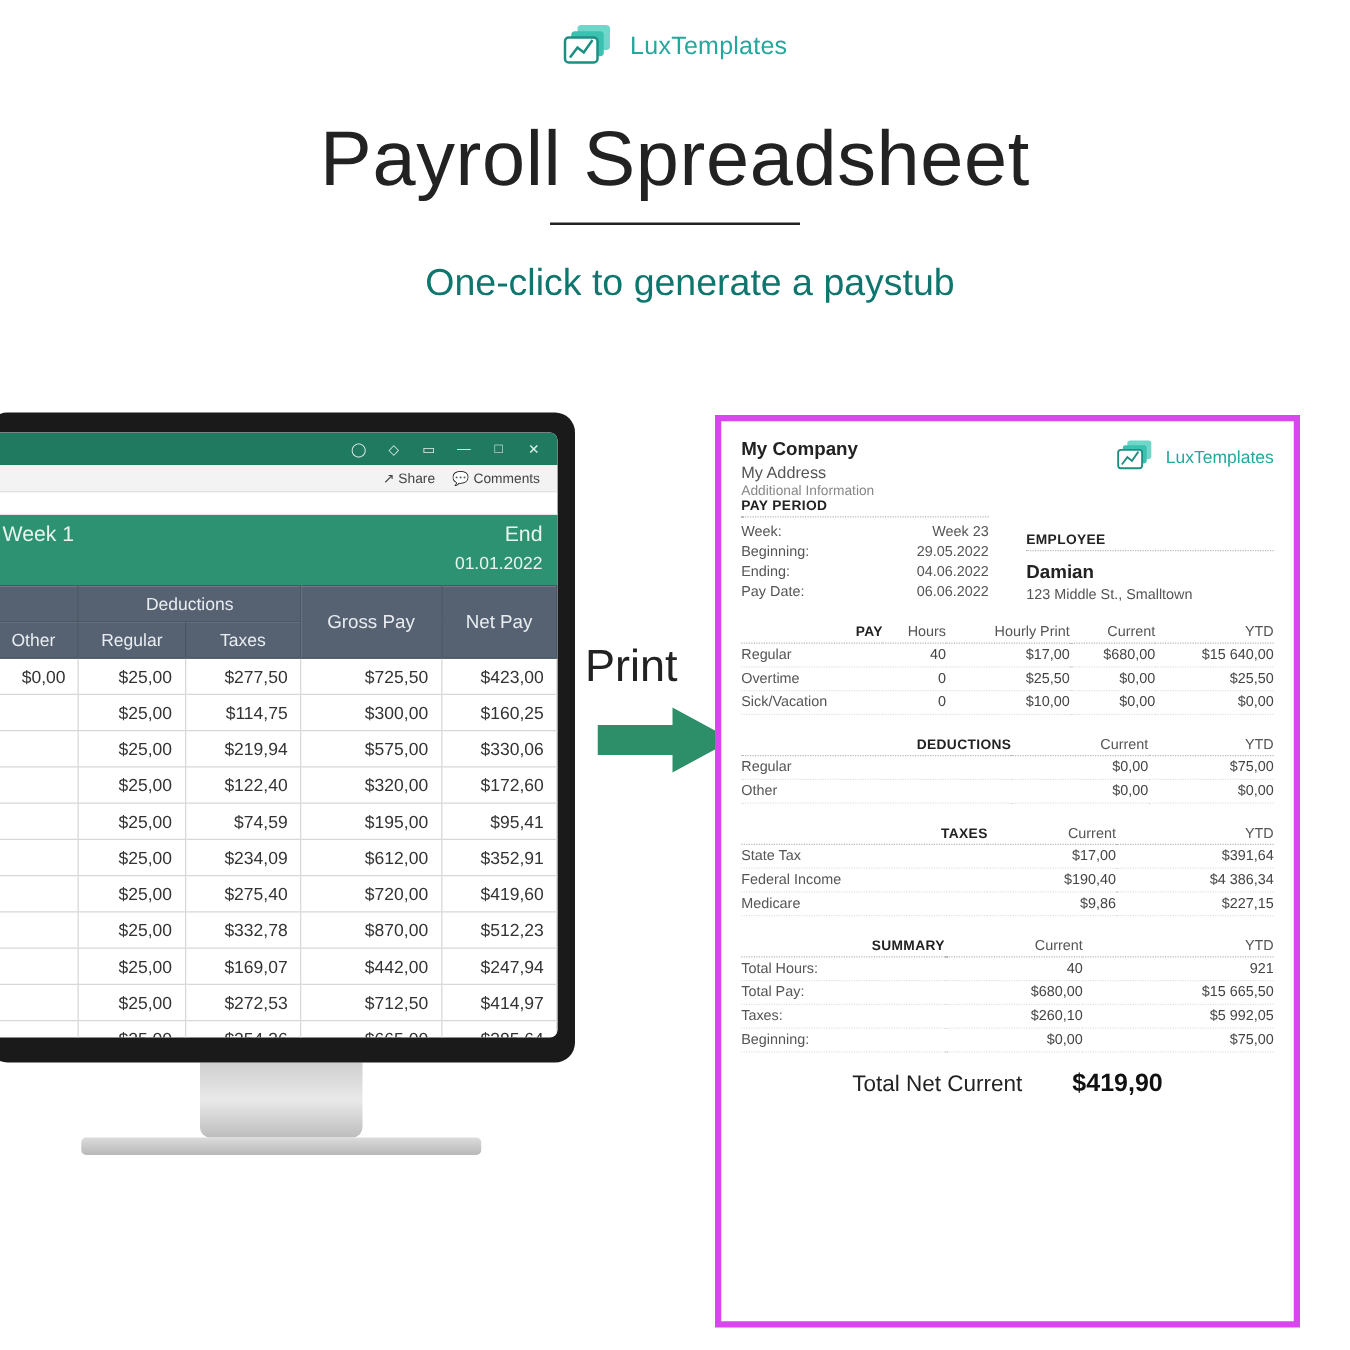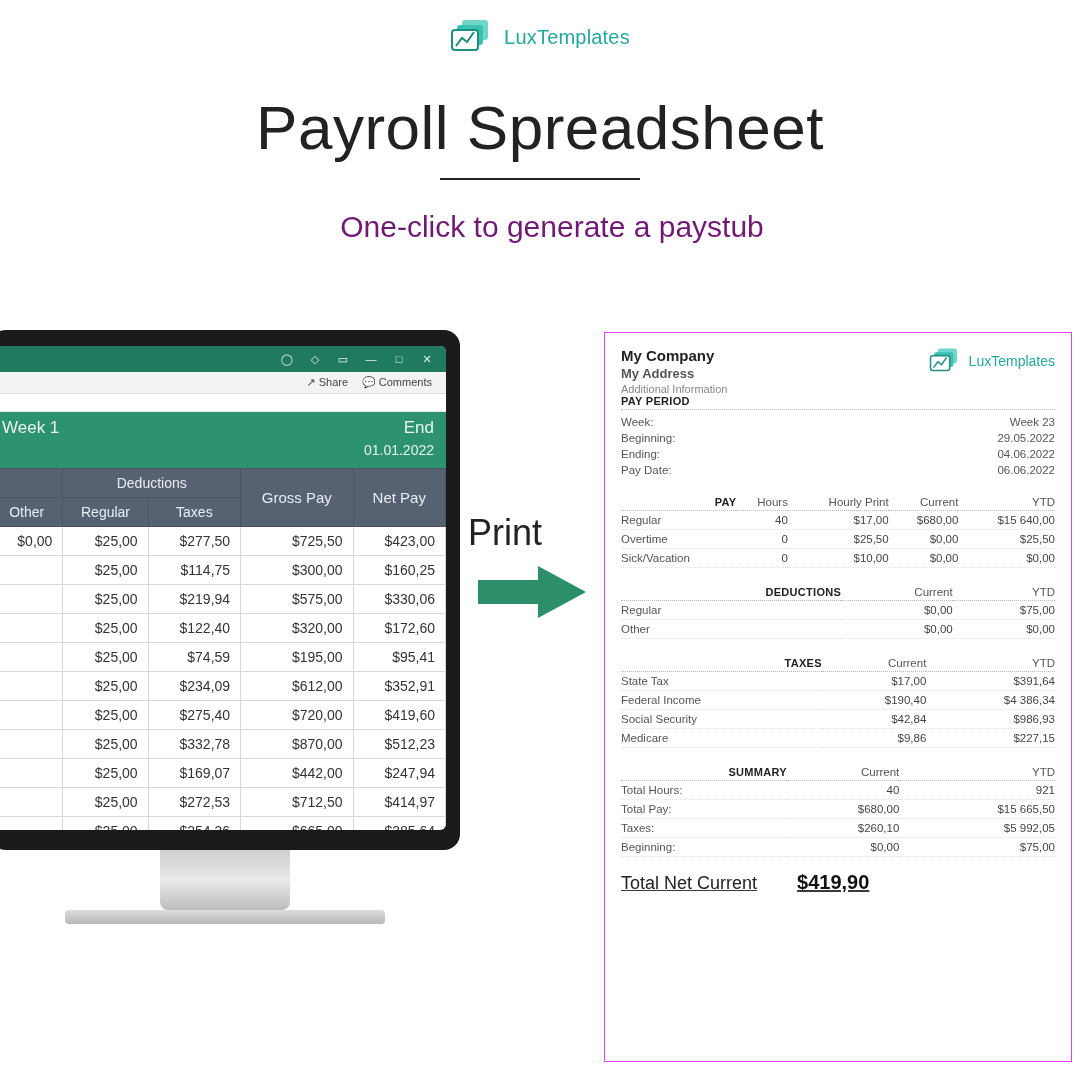--- a/index.html
+++ b/index.html
@@ -7,21 +7,21 @@
   .page { width: 1080px; height: 1080px; position: relative; overflow: hidden; }
 
   
   .brand { position: absolute; top: 18px; left: 0; right: 0; display: flex; flex-direction: column; align-items: center; }
   .brand .logo-row { display: flex; align-items: center; gap: 8px; }
   .brand .logo-row .logo svg { display: block; }
   .brand .logo-row .brand-name { font-size: 20px; color: #24a79d; font-weight: 500; letter-spacing: .2px; }
 
   .title { position: absolute; top: 92px; left: 0; right: 0; text-align: center; font-size: 62px; font-weight: 300; letter-spacing: .5px; }
   .title-rule { position: absolute; top: 178px; left: 50%; transform: translateX(-50%); width: 200px; height: 2px; background: #222; }
-  .subtitle { position: absolute; top: 210px; left: 0; right: 0; text-align: center; font-size: 30px; font-weight: 300; color: #701a75; padding-left: 24px; }
+  .subtitle { position: absolute; top: 210px; left: 0; right: 0; text-align: center; font-size: 30px; font-weight: 300; color: #0f766e; padding-left: 24px; }
 
   
   .monitor-wrap { position: absolute; top: 330px; left: -10px; width: 470px; }
   .monitor-bezel { background: #1a1a1a; border-radius: 16px; padding: 16px 14px 20px 0; height: 520px; position: relative; }
   .monitor-screen { background: #fff; height: 100%; width: 100%; overflow: hidden; border-top-right-radius: 6px; border-bottom-right-radius: 6px; position: relative; }
   .monitor-stand { width: 130px; height: 60px; background: linear-gradient(#cfcfcf,#e9e9e9,#bdbdbd); margin: 0 auto; border-radius: 0 0 8px 8px; }
   .monitor-base  { width: 320px; height: 14px; background: linear-gradient(#dcdcdc,#b8b8b8); margin: 0 auto; border-radius: 4px; }
 
   .excel-titlebar { height: 26px; background: #1f7a5f; display: flex; align-items: center; justify-content: flex-end; gap: 10px; padding-right: 10px; color: #dfeee8; font-size: 11px; }
   .excel-titlebar .winbtn { width: 18px; height: 14px; display: inline-flex; align-items: center; justify-content: center; }
@@ -39,45 +39,45 @@
   table.sheet thead tr.group th{ background:#566272; }
   table.sheet thead th.big{ background:#4a5563; font-size:15px; }
   table.sheet tbody td{ border:1px solid #d8d8d8; padding:6px 10px; text-align:right; color:#333; }
 
   
   .print-label{ position:absolute; top:512px; left:468px; font-size:36px; font-weight:300; color:#222; }
   .arrow{ position:absolute; top:562px; left:478px; }
   .arrow svg{ display:block; }
 
   
-  .paystub{ position:absolute; top:332px; left:604px; width:468px; height:730px; border:1px solid #d946ef; background:#fff; padding:14px 16px 10px 16px; font-size:12px; color:#3a3a3a; }
+  .paystub{ position:absolute; top:332px; left:572px; width:468px; height:730px; border:5px solid #d946ef; background:#fff; padding:14px 16px 10px 16px; font-size:12px; color:#3a3a3a; }
   .paystub .ps-top{ display:flex; justify-content:space-between; align-items:flex-start; }
   .paystub .co-name{ font-size:15px; font-weight:700; color:#222; }
-  .paystub .co-addr{ font-size:13px; color:#555; margin-top:2px;font-weight:bold; }
+  .paystub .co-addr{ font-size:13px; color:#555; margin-top:2px; }
   .paystub .co-info{ font-size:11px; color:#888; margin-top:2px; }
   .paystub .ps-logo{ display:flex; align-items:center; gap:6px; }
   .paystub .ps-logo span{ color:#24a79d; font-size:14px; }
 
   .ps-cols{ display:flex; gap:30px; margin-top:0;align-items:flex-end; }
   .ps-col{ flex:1; }
   .ps-h{ font-weight:700; font-size:11px; letter-spacing:.3px; color:#222; border-bottom:1px dotted #bbb; padding-bottom:2px; margin-bottom:4px; }
   .ps-kv{ display:flex; justify-content:space-between; padding:2px 0; font-size:11.5px; color:#555; }
   .ps-kv .k{ color:#555; }
   .emp-name{ font-size:15px; font-weight:700; color:#222; padding:4px 0; }
   .emp-addr{ font-size:11.5px; color:#555; }
 
   .ps-section{ margin-top:16px; }
   .ps-table{ width:100%; border-collapse:collapse; font-size:11.5px; }
   .ps-table th{ text-align:right; font-weight:400; color:#555; padding:2px 0; border-bottom:1px dotted #bbb; }
   .ps-table th:first-child{ text-align:right; font-weight:700; color:#222; font-size:11px; letter-spacing:.3px; }
   .ps-table td{ text-align:right; padding:3px 0; border-bottom:1px dotted #e2e2e2; color:#444; }
   .ps-table td:first-child{ text-align:left; color:#555; }
 
   .ps-total{ margin-top:14px; text-align:right; }
-  .ps-total .row{ display:flex; justify-content:flex-start; gap:40px; align-items:baseline;text-decoration:underline; }
+  .ps-total .row{ display:flex; justify-content:center; gap:40px; align-items:baseline; }
   .ps-total .lbl-big{ font-size:18px; color:#222; }
   .ps-total .val-big{ font-size:20px; font-weight:700; color:#111; }
   .ps-total .lbl-sm{ font-size:12px; color:#555; }
   .ps-total .val-sm{ font-size:13px; color:#333; }
 
 </style>
 </head>
 <body>
 
 <div class="page">
@@ -261,20 +261,25 @@
           </div>
         <div class="ps-kv">
             <span class="k">Ending:</span>
             <span>04.06.2022</span>
           </div>
         <div class="ps-kv">
             <span class="k">Pay Date:</span>
             <span>06.06.2022</span>
           </div>
       </div>
+      <div class="ps-col">
+        <div class="ps-h">EMPLOYEE</div>
+        <div class="emp-name">Damian</div>
+        <div class="emp-addr">123 Middle St., Smalltown</div>
+      </div>
     </div>
 
     <div class="ps-section">
       <table class="ps-table">
         <thead>
             <tr>
           <th>PAY</th>
           <th>Hours</th>
           <th>Hourly Print</th>
           <th>Current</th>
@@ -345,25 +350,20 @@
               <td>State Tax</td>
               <td>$17,00</td>
               <td>$391,64</td>
             </tr>
             <tr>
               <td>Federal Income</td>
               <td>$190,40</td>
               <td>$4 386,34</td>
             </tr>
             <tr>
-              <td>Social Security</td>
-              <td>$42,84</td>
-              <td>$986,93</td>
-            </tr>
-            <tr>
               <td>Medicare</td>
               <td>$9,86</td>
               <td>$227,15</td>
             </tr>
           </tbody>
       </table>
     </div>
 
     <div class="ps-section">
       <table class="ps-table">

